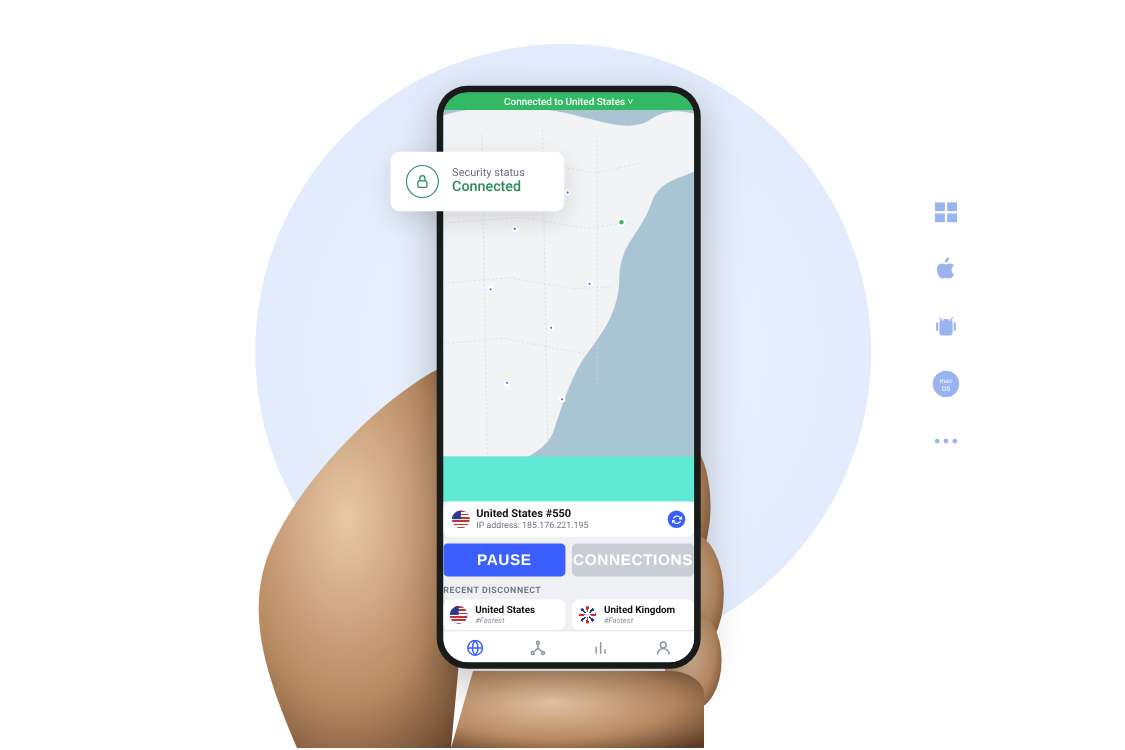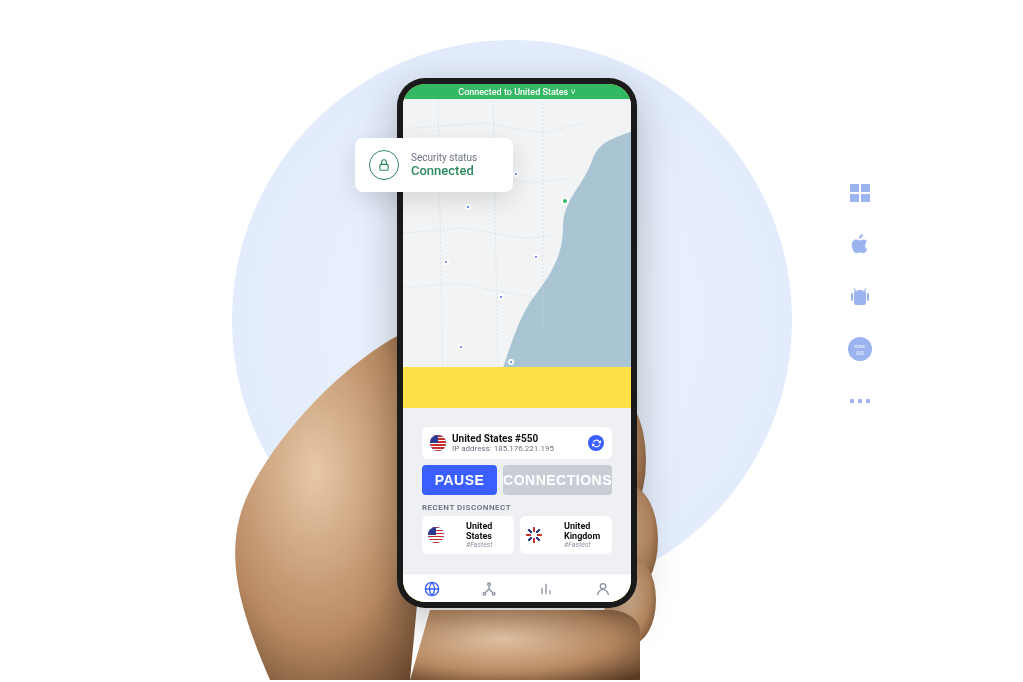--- a/index.html
+++ b/index.html
@@ -29,21 +29,21 @@
   height: 530px;
   background: #1a1a1a;
   border-radius: 28px;
   padding: 6px;
   z-index: 2;
   box-shadow: 0 12px 40px rgba(0,0,0,0.25);
 }
 .screen {
   width: 100%;
   height: 100%;
-  background: #fde047;
+  background: #5eead4;
   border-radius: 22px;
   overflow: hidden;
   display: flex;
   flex-direction: column;
   position: relative;
 }
 .status-bar-top {
   background: #33b864;
   color: #fff;
   font-size: 9px;
@@ -88,21 +88,21 @@
 }
 .conn-dot {
   position: absolute;
   width: 8px; height: 8px;
   background: #33b864;
   border: 2px solid #fff;
   border-radius: 50%;
 }
 .bottom-panel {
   background: #eef0f3;
-  padding: 19px;
+  padding: 0;
   margin-top: 41px;
 }
 .server-card {
   background: #fff;
   border-radius: 6px;
   padding: 6px 8px;
   display: flex;
   align-items: center;
   gap: 6px;
 }
@@ -144,21 +144,21 @@
 }
 .btn-primary { background:#3b5eff; color:#fff; }
 .btn-secondary { background:#c9ced6; color:#fff; }
 .recent-label {
   font-size: 8px; color:#6b7280; letter-spacing:0.5px;
   margin-top: 8px; margin-bottom:4px; font-weight:600;
 }
 .recent-row { display:flex; gap:6px; }
 .recent-card {
   flex:1; background:#fff; border-radius:6px;
-  padding:5px 6px; display:flex; align-items:center; gap:22px;
+  padding:5px 6px; display:flex; align-items:center; gap:7px;
 }
 .recent-info .rc-name { font-size:9px; font-weight:700; color:#111; }
 .recent-info .rc-sub { font-size:7px; color:#8b93a0;font-style:italic; }
 .tab-bar {
   background:#fff;
   border-top:1px solid #e6e9ee;
   display:flex; justify-content:space-around;
   padding: 6px 0 4px 0;
 }
 .tab-ico { width:18px; height:18px; display:flex; align-items:center; justify-content:center; color:#8b93a0; }

